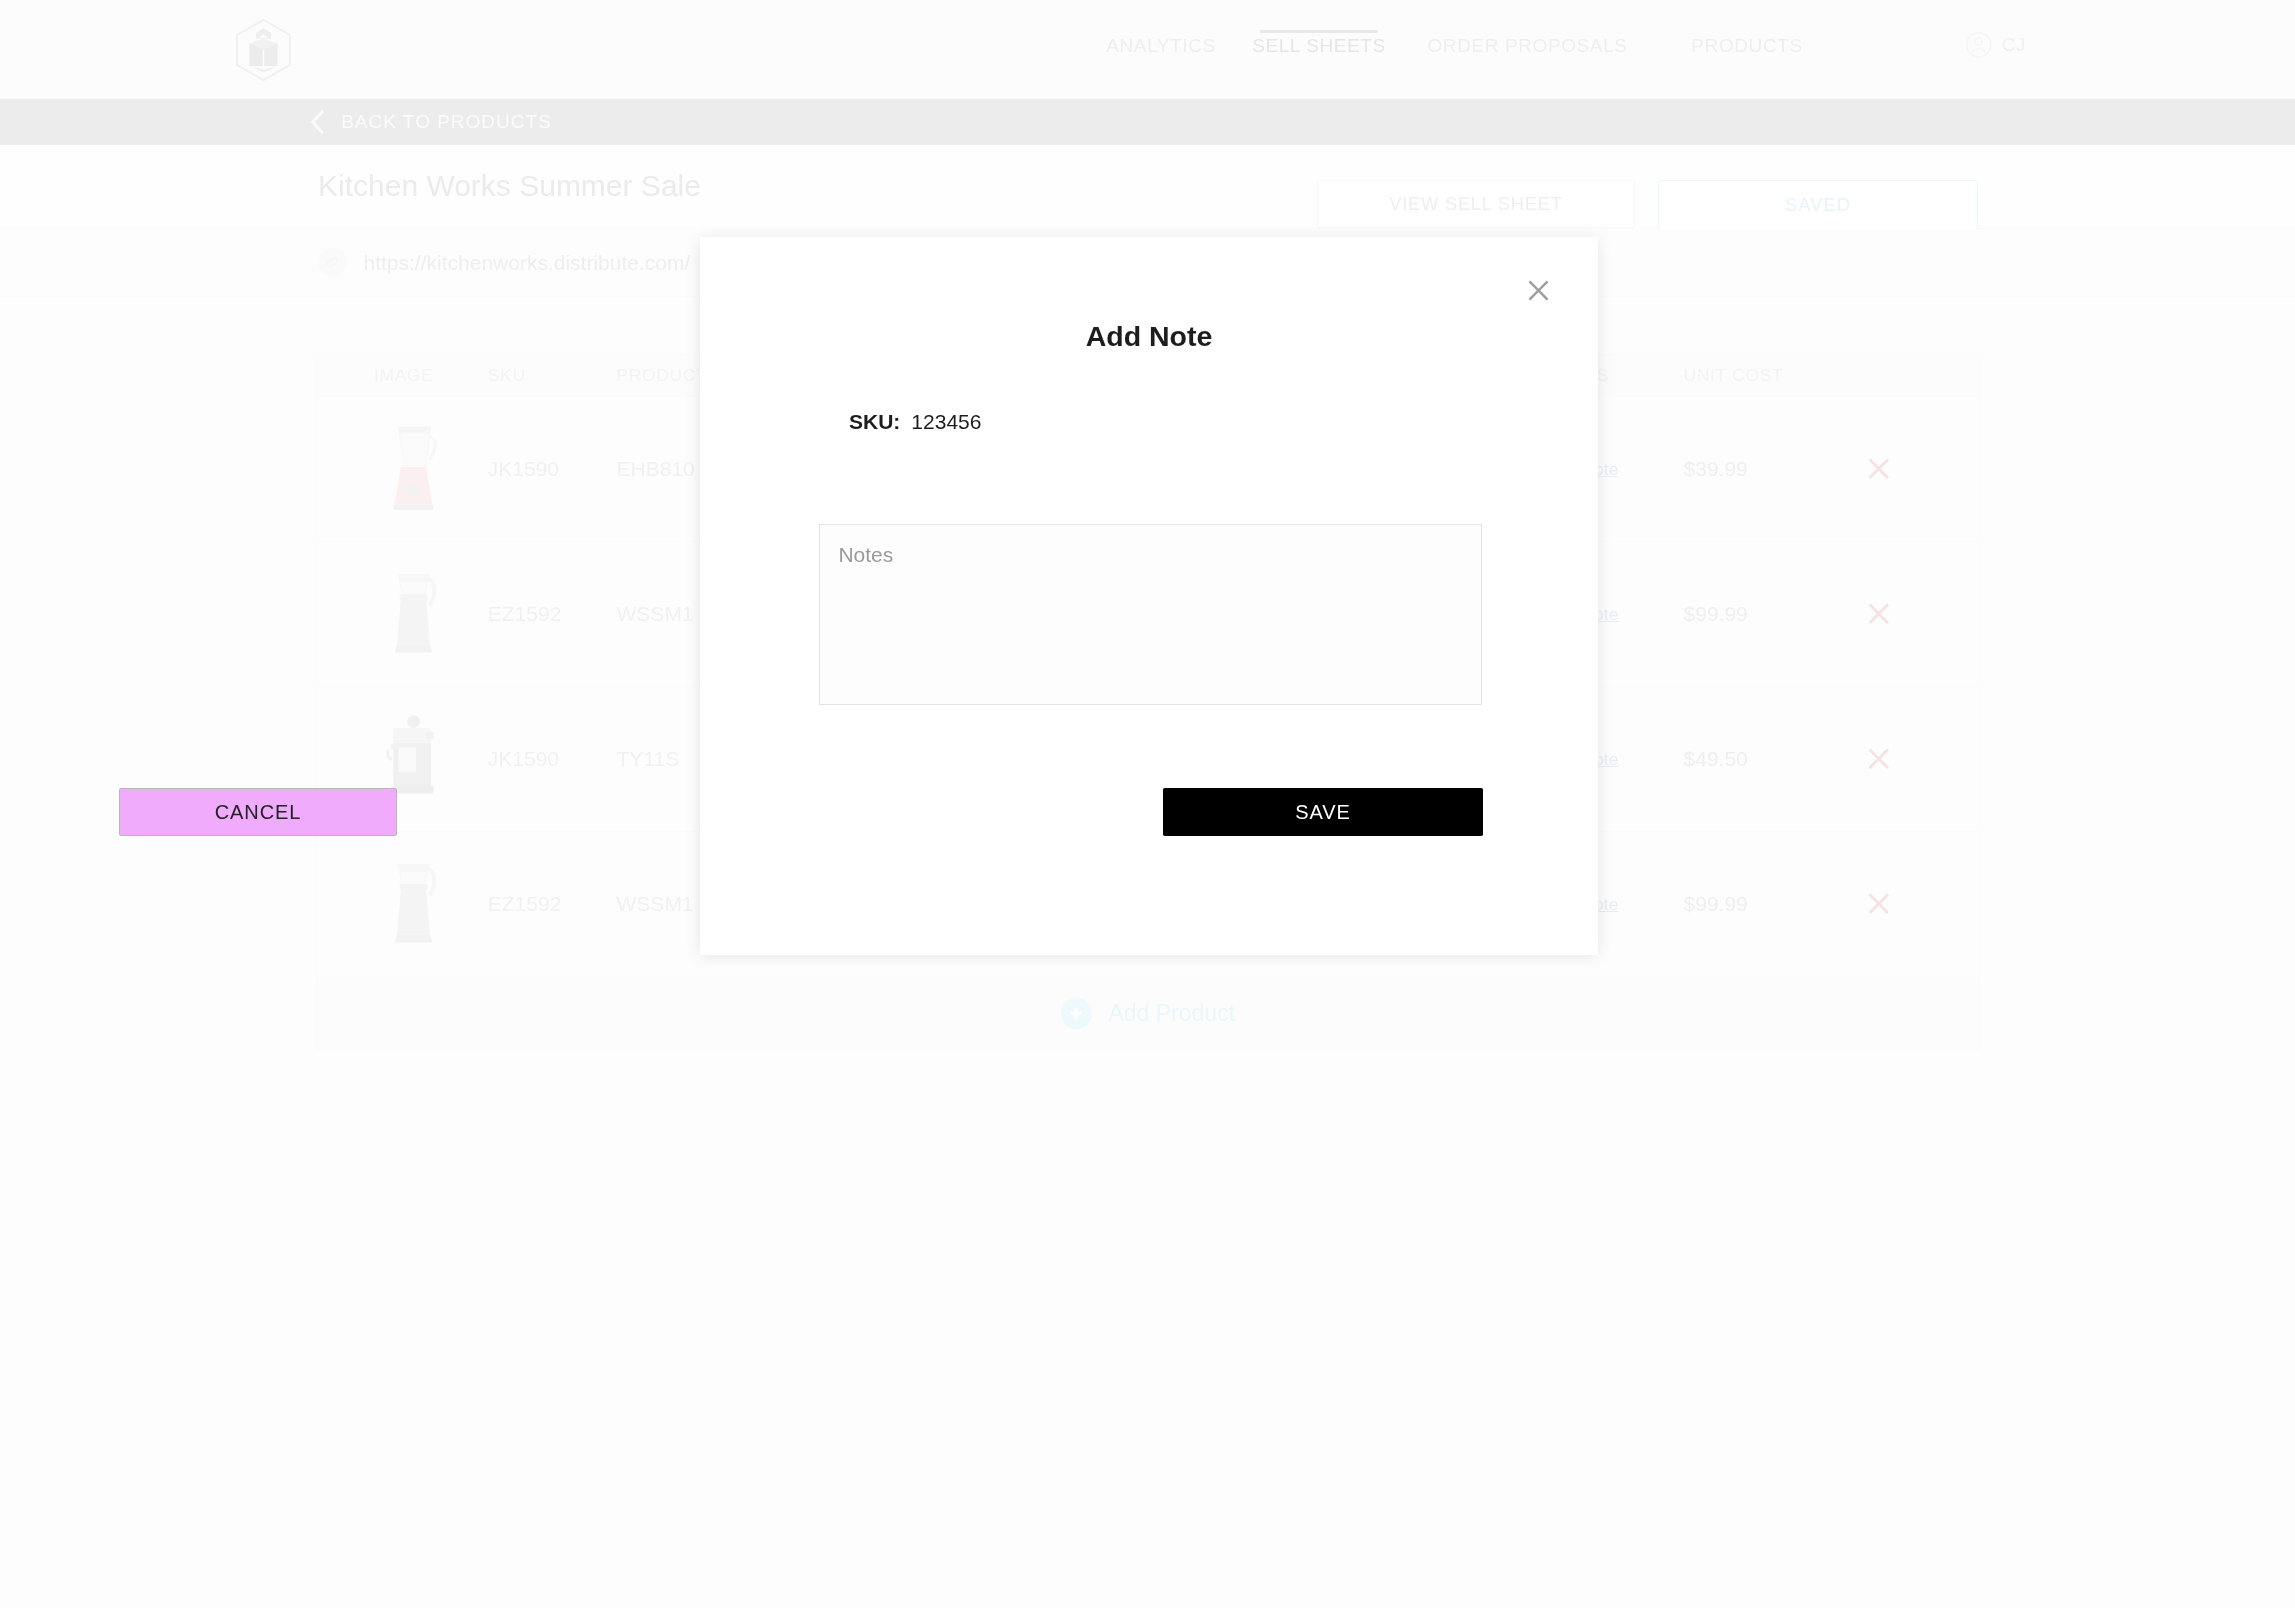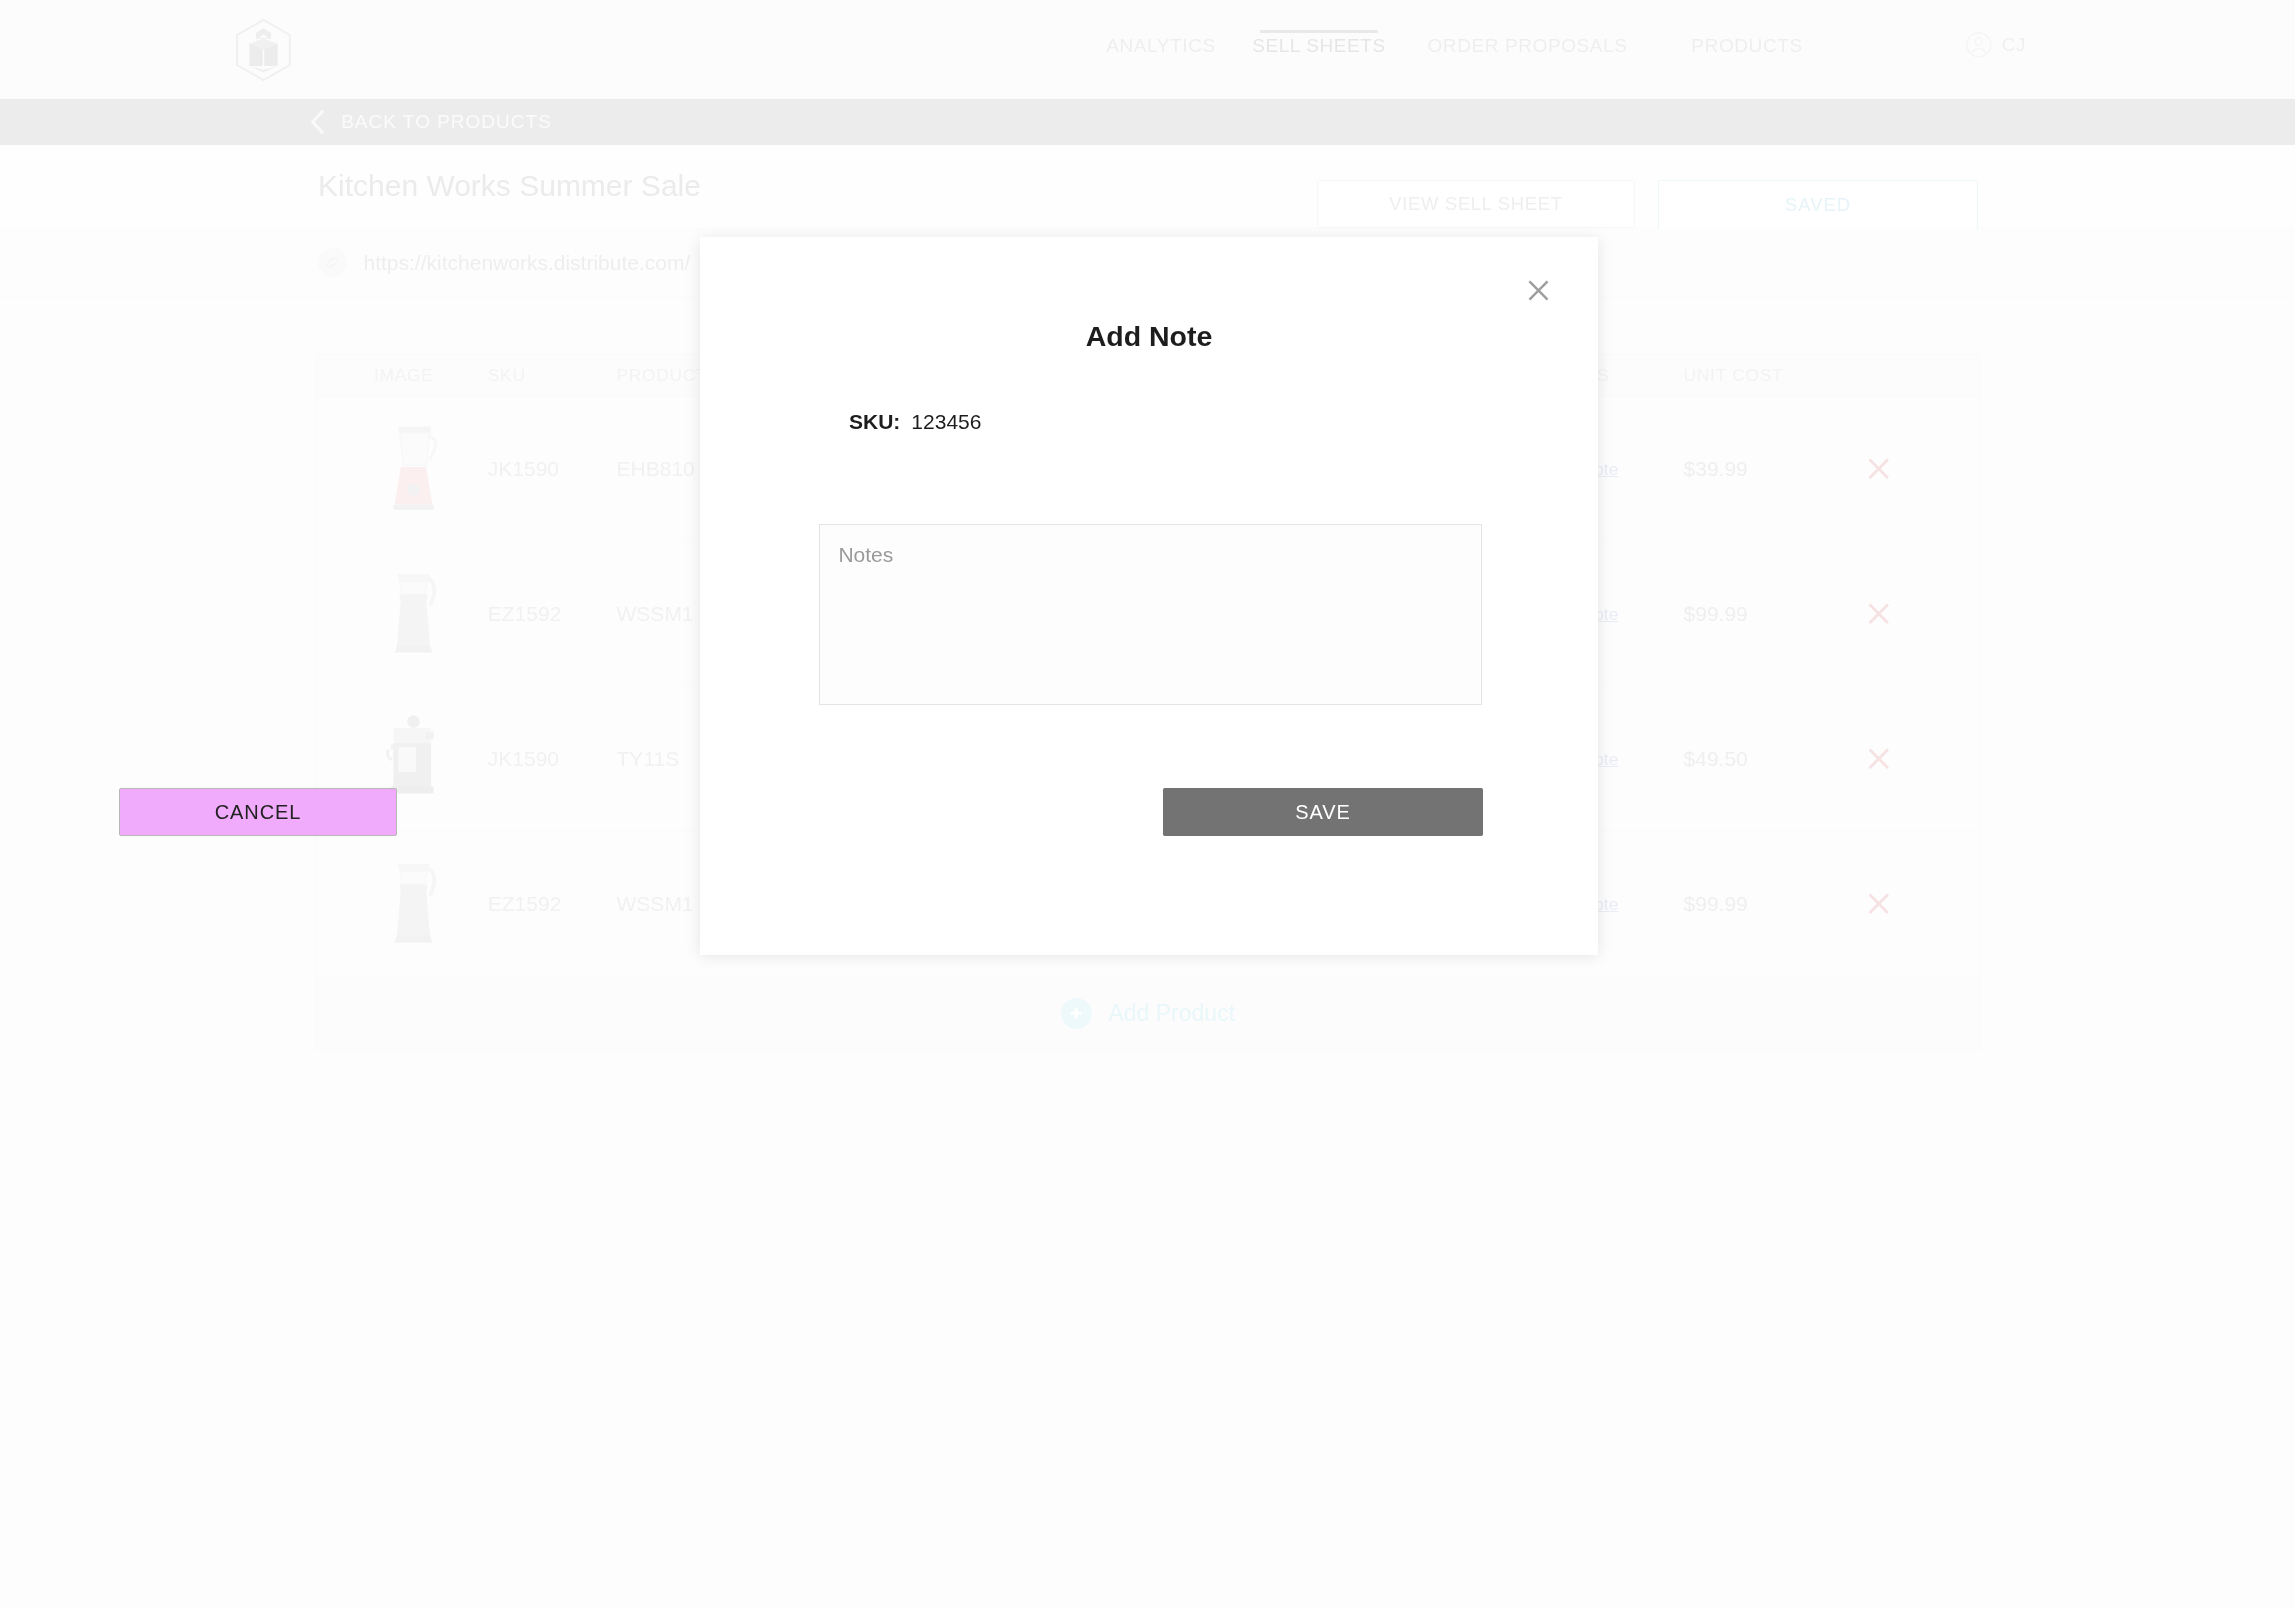--- a/index.html
+++ b/index.html
@@ -297,21 +297,21 @@
     display: flex; align-items: center; justify-content: center;
     cursor: pointer;
     border-radius: 1.8px;
     z-index: 61;
   }
   .btn-save {
     position: absolute;
     left: 1163px; top: 788px;
     width: 320px; height: 48px;
     border: none;
-    background: #737373;
+    background: #000000;
     color: #ffffff;
     font-size: 20px;
     letter-spacing: 0.9px;
     display: flex; align-items: center; justify-content: center;
     cursor: pointer;
     border-radius: 1.8px;
     z-index: 61;
   }
 </style>
 </head>

